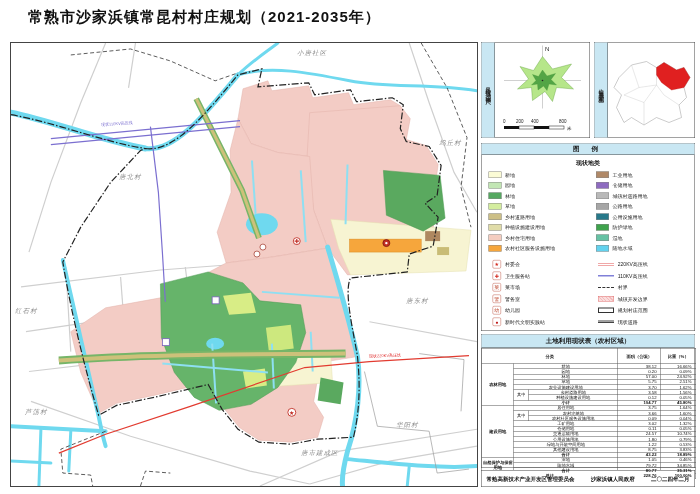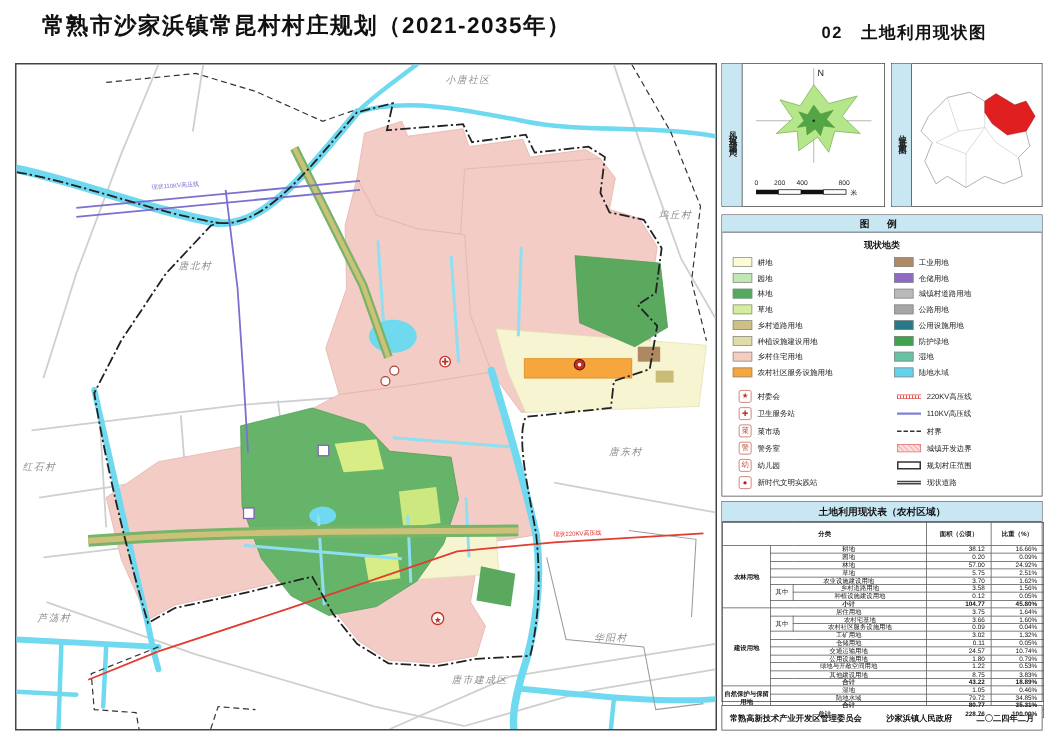--- a/index.html
+++ b/index.html
@@ -55,24 +55,20 @@
   table.lu td.grp{white-space:normal;line-height:10px;font-weight:700;}
   table.lu td.sum{font-weight:700;}
   .footer-box span{font-size:11px;font-weight:700;color:#111;white-space:nowrap;}
 </style>
 </head>
 <body>
 
 <div class="sheet">
 
   <div class="hdr-title">常熟市沙家浜镇常昆村村庄规划（2021-2035年）</div>
-  <div class="hdr-right">
-    <span>02</span>
-    <span>土地利用现状图</span>
-  </div>
 
   <div class="map-wrap">
     <svg width="466" height="443" viewBox="0 0 468 445">
 
       <g stroke="#CFCFCF" stroke-width="1.2" fill="none">
         <path d="M 95,0 L 70,60 L 40,140 L 18,210"></path>
         <path d="M 125,0 L 118,45"></path>
         <path d="M 10,245 L 150,228 L 230,222"></path>
         <path d="M 15,290 L 150,270 L 235,262"></path>
         <path d="M 55,225 L 60,310"></path>

